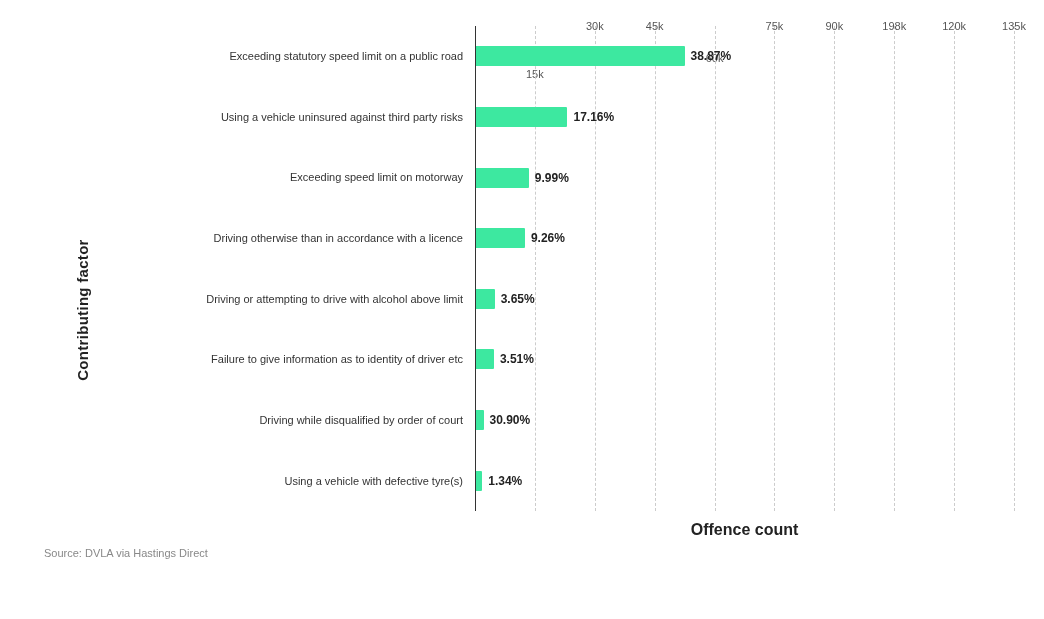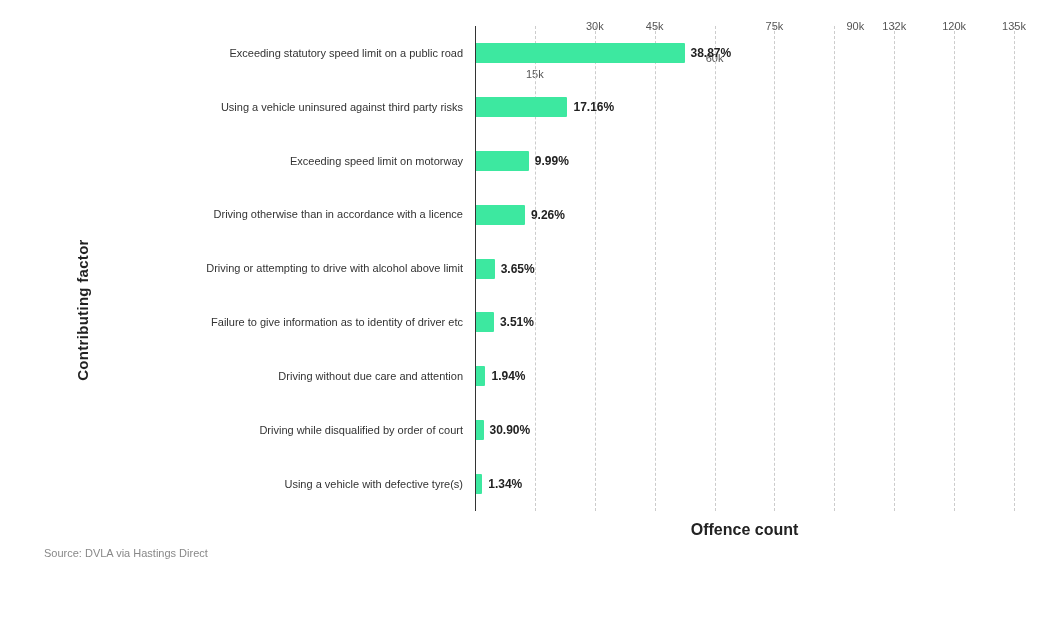--- a/index.html
+++ b/index.html
@@ -140,22 +140,22 @@
   <div class="y-axis-label">Contributing factor</div>
 
   <div class="chart-inner">
 
     <div class="x-axis-top" id="x-axis-top">
     <span class="x-tick" style="left: 11.1111%; margin-top: 48px;">15k</span>
         <span class="x-tick" style="left: 22.2222%;">30k</span>
         <span class="x-tick" style="left: 33.3333%;">45k</span>
         <span class="x-tick" style="left: 44.4444%; margin-top: 32px;">60k</span>
         <span class="x-tick" style="left: 55.5556%;">75k</span>
-        <span class="x-tick" style="left: 66.6667%; margin-left: 21px;">90k</span>
-        <span class="x-tick" style="left: 77.7778%;">132k</span>
+        <span class="x-tick" style="left: 66.6667%;">90k</span>
+        <span class="x-tick" style="left: 77.7778%;">198k</span>
         <span class="x-tick" style="left: 88.8889%;">120k</span>
         <span class="x-tick" style="left: 100%;">135k</span>
       </div>
 
     <div class="bars-area" id="bars-area">
 
       <div class="grid-lines" id="grid-lines">
           <div class="grid-line" style="left: 11.1111%;"></div>
           <div class="grid-line" style="left: 22.2222%;"></div>
           <div class="grid-line" style="left: 33.3333%;"></div>
@@ -205,27 +205,20 @@
           </div>
         </div>
         <div class="bar-row">
           <div class="bar-label">Failure to give information as to identity of driver etc</div>
           <div class="bar-track">
             <div class="bar-fill" style="width: 3.51037%;"></div>
             <span class="bar-pct">3.51%</span>
           </div>
         </div>
         <div class="bar-row">
-          <div class="bar-label">Driving without due care and attention</div>
-          <div class="bar-track">
-            <div class="bar-fill" style="width: 1.94%;"></div>
-            <span class="bar-pct">1.94%</span>
-          </div>
-        </div>
-        <div class="bar-row">
           <div class="bar-label">Driving while disqualified by order of court</div>
           <div class="bar-track">
             <div class="bar-fill" style="width: 1.58%;"></div>
             <span class="bar-pct">30.90%</span>
           </div>
         </div>
         <div class="bar-row">
           <div class="bar-label">Using a vehicle with defective tyre(s)</div>
           <div class="bar-track">
             <div class="bar-fill" style="width: 1.34%;"></div>

